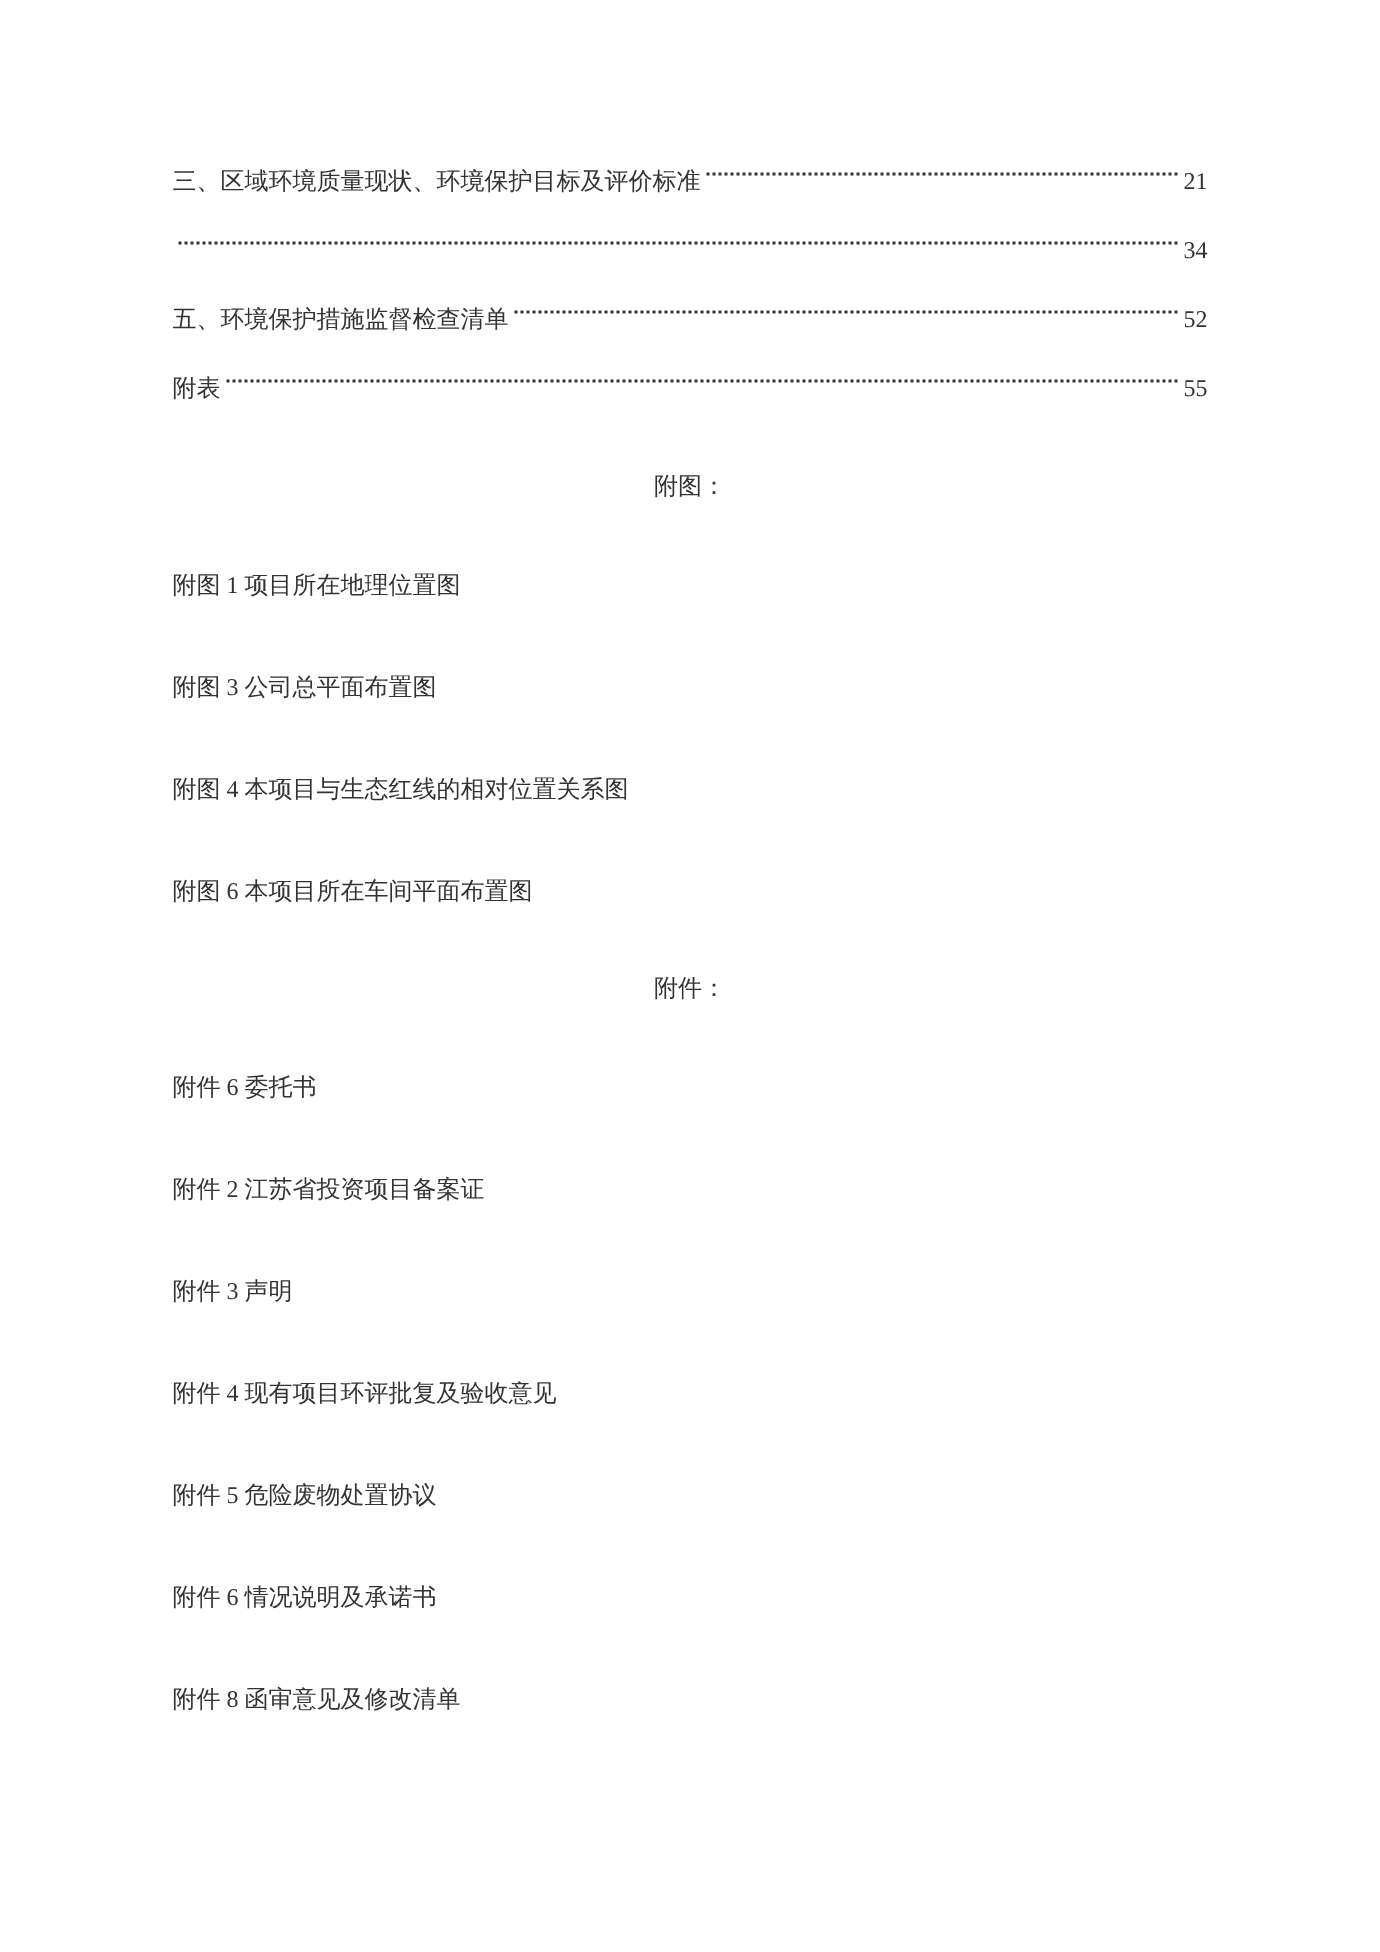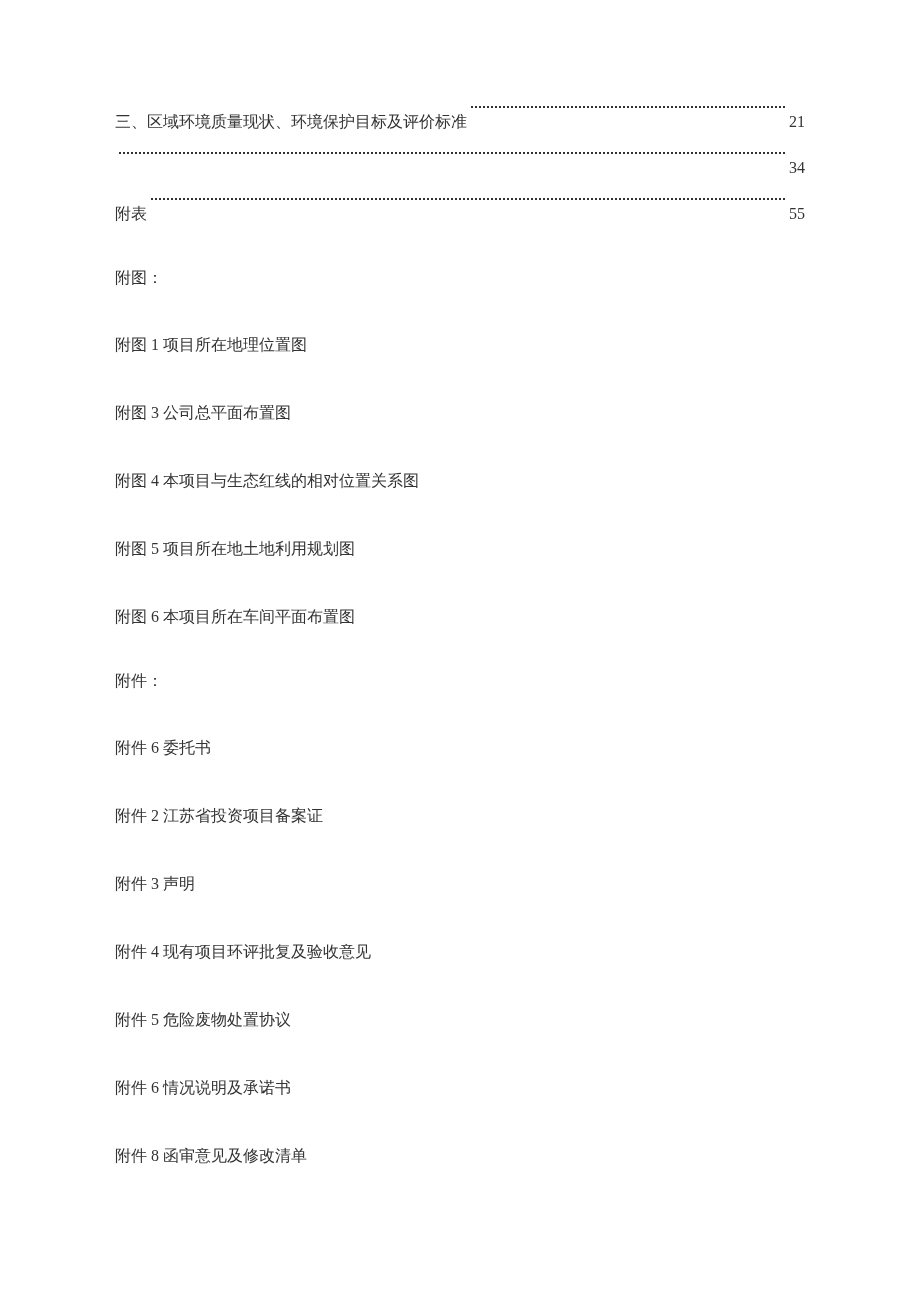--- a/index.html
+++ b/index.html
@@ -9,21 +9,21 @@
       font-family: "SimSun", "宋体", serif;
       color: #333333;
       width: 920px;
       height: 1301px;
     }
     .page {
       padding: 110px 115px 0 115px;
     }
     .toc-row {
       display: flex;
-      align-items: flex-start;
+      align-items: center;
       margin-bottom: 22px;
       font-size: 16px;
       line-height: 1.5;
     }
     .toc-label {
       white-space: nowrap;
     }
     .toc-dots {
       flex: 1;
       border-bottom: 2px dotted #333333;
@@ -31,20 +31,21 @@
       position: relative;
       top: -4px;
     }
     .toc-pg {
       white-space: nowrap;
     }
     .section-heading {
       font-size: 16px;
       margin-top: 42px;
       margin-bottom: 14px;
+      text-align: center;
     }
     .list-item {
       font-size: 16px;
       line-height: 1.5;
       margin-bottom: 14px;
       margin-top: 44px;
     }
   </style>
 </head>
 <body>
@@ -55,32 +56,36 @@
     <div class="toc-row">
       <span class="toc-label">三、区域环境质量现状、环境保护目标及评价标准</span>
       <span class="toc-dots"></span>
       <span class="toc-pg">21</span>
     </div>
     <div class="toc-row">
       <span class="toc-dots"></span>
       <span class="toc-pg">34</span>
     </div>
     <div class="toc-row">
+      <span class="toc-label">五、环境保护措施监督检查清单</span>
+      <span class="toc-dots"></span>
+      <span class="toc-pg">52</span>
+    </div>
+    <div class="toc-row">
       <span class="toc-label">附表</span>
       <span class="toc-dots"></span>
       <span class="toc-pg">55</span>
     </div>
   </div>
 
   <div class="section-heading">附图：</div>
   <div>
     <div class="list-item">附图 1 项目所在地理位置图</div>
     <div class="list-item">附图 3 公司总平面布置图</div>
     <div class="list-item">附图 4 本项目与生态红线的相对位置关系图</div>
-    <div class="list-item">附图 5 项目所在地土地利用规划图</div>
     <div class="list-item">附图 6 本项目所在车间平面布置图</div>
   </div>
 
   <div class="section-heading">附件：</div>
   <div>
     <div class="list-item">附件 6 委托书</div>
     <div class="list-item">附件 2 江苏省投资项目备案证</div>
     <div class="list-item">附件 3 声明</div>
     <div class="list-item">附件 4 现有项目环评批复及验收意见</div>
     <div class="list-item">附件 5 危险废物处置协议</div>

